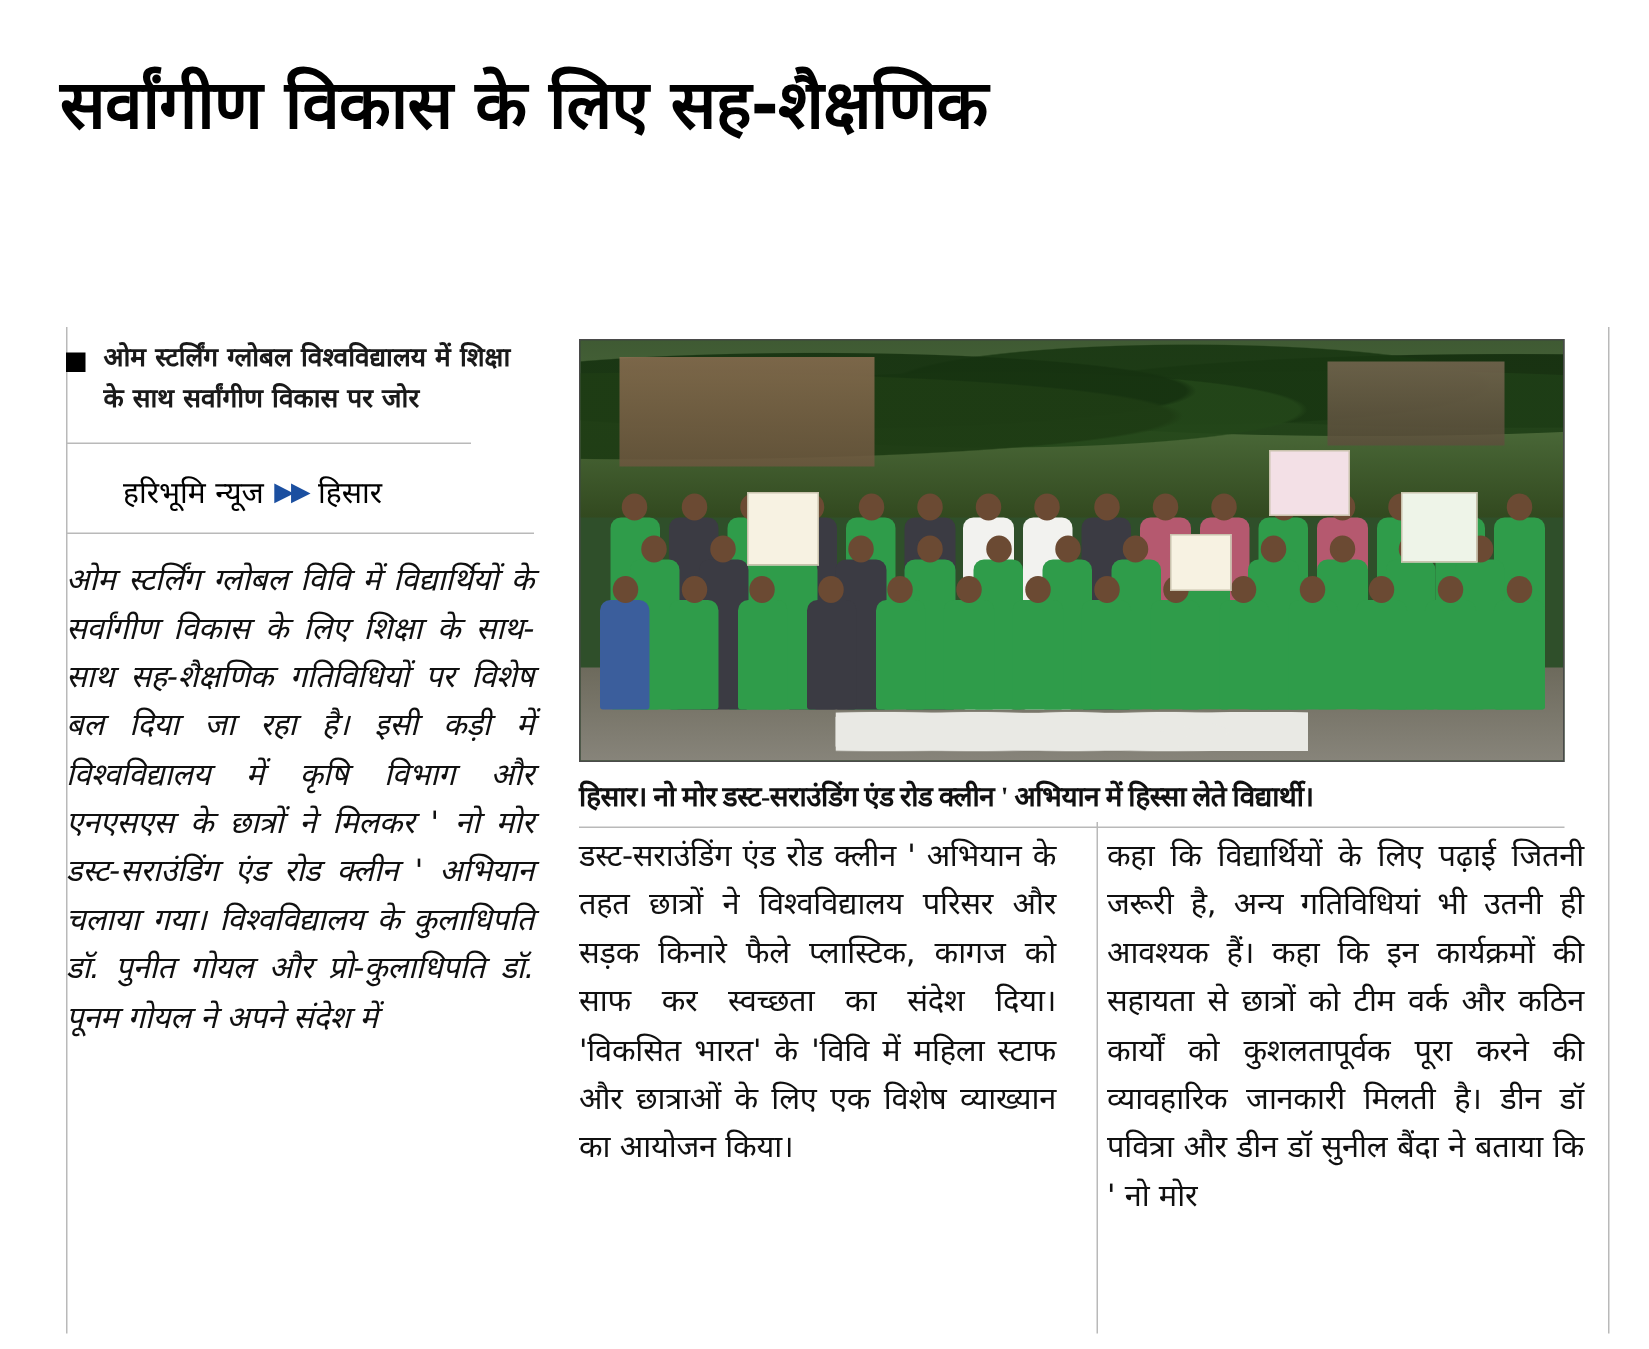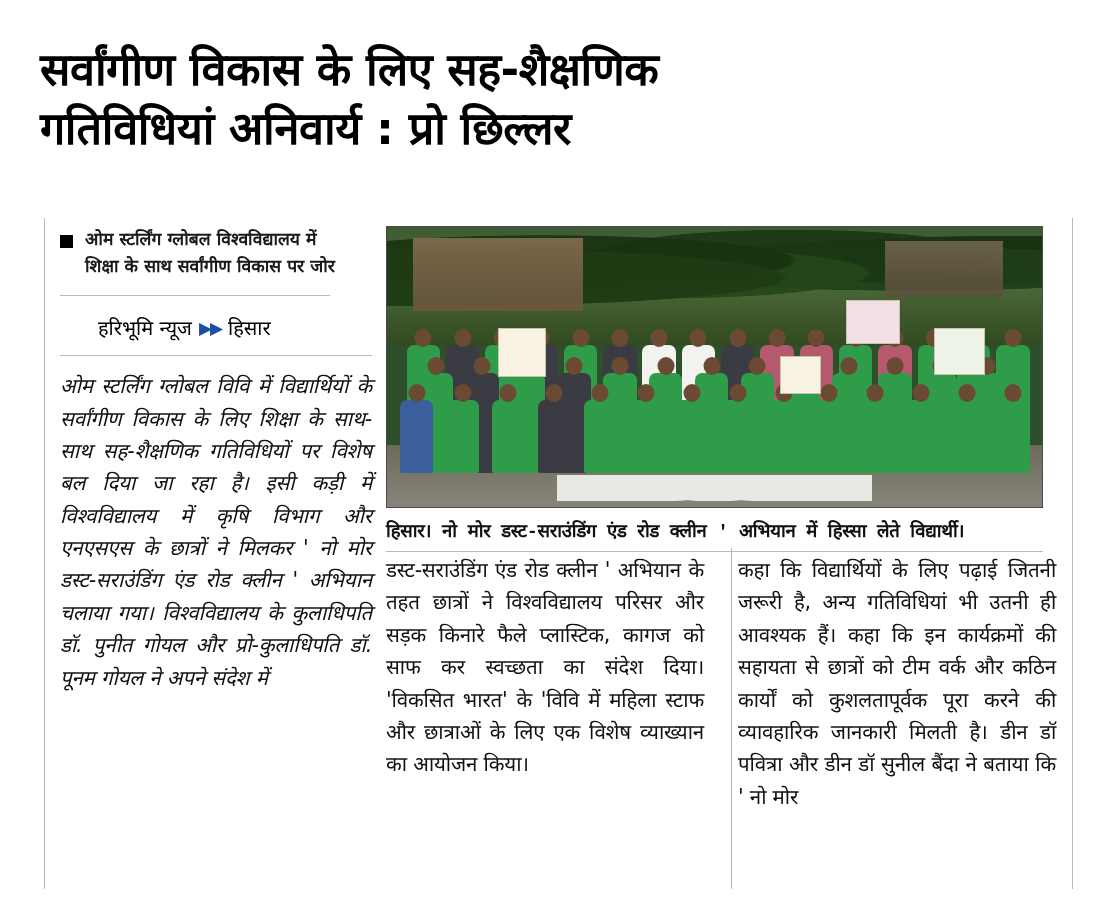--- a/index.html
+++ b/index.html
@@ -44,21 +44,20 @@
     left: 44px;
     right: 30px;
     bottom: 10px;
     display: flex;
     gap: 0px;
   }
 
   .col {
     position: relative;
     box-sizing: border-box;
-    padding-left: 16px;
   }
   .col-1 {
     width: 330px;
     padding-right: 18px;
   }
   .col-right {
     flex: 1;
     position: relative;
   }
 
@@ -220,21 +219,21 @@
     position: absolute;
     background: #f7f2e2;
     border: 1px solid #c9c2ad;
   }
   .ph-placard.p1 { left: 17%; top: 36%; width: 7%; height: 17%; }
   .ph-placard.p2 { left: 70%; top: 26%; width: 8%; height: 15%; background:#f3e0e6; }
   .ph-placard.p3 { left: 83.5%; top: 36%; width: 7.5%; height: 16%; background:#eef4e8; }
   .ph-placard.p4 { left: 60%; top: 46%; width: 6%; height: 13%; }
 
   .caption {
-    font-family: Liberation Mono, monospace;
+    font-family: Liberation Serif, serif;
     font-size: 18.5px;
     font-weight: bold;
     color: #111;
     margin-top: 9px;
     letter-spacing: -0.3px;
     white-space: nowrap;
   }
   .hr-under-caption {
     border: none;
     border-top: 1px solid #b9b9b9;
@@ -255,21 +254,20 @@
     width: 318px;
   }
 </style>
 </head>
 <body>
 
 <div class="page">
 
   <h1 class="headline">
     <span class="l1">सर्वांगीण विकास के लिए सह-शैक्षणिक</span>
-    <span class="l2">गतिविधियां अनिवार्य : प्रो छिल्लर</span>
   </h1>
 
   <div class="content">
 
     <div class="vrule"></div>
     <div class="vrule vrule-2"></div>
     <div class="vrule vrule-3"></div>
 
     <div class="col col-1">
       <div class="kicker">

